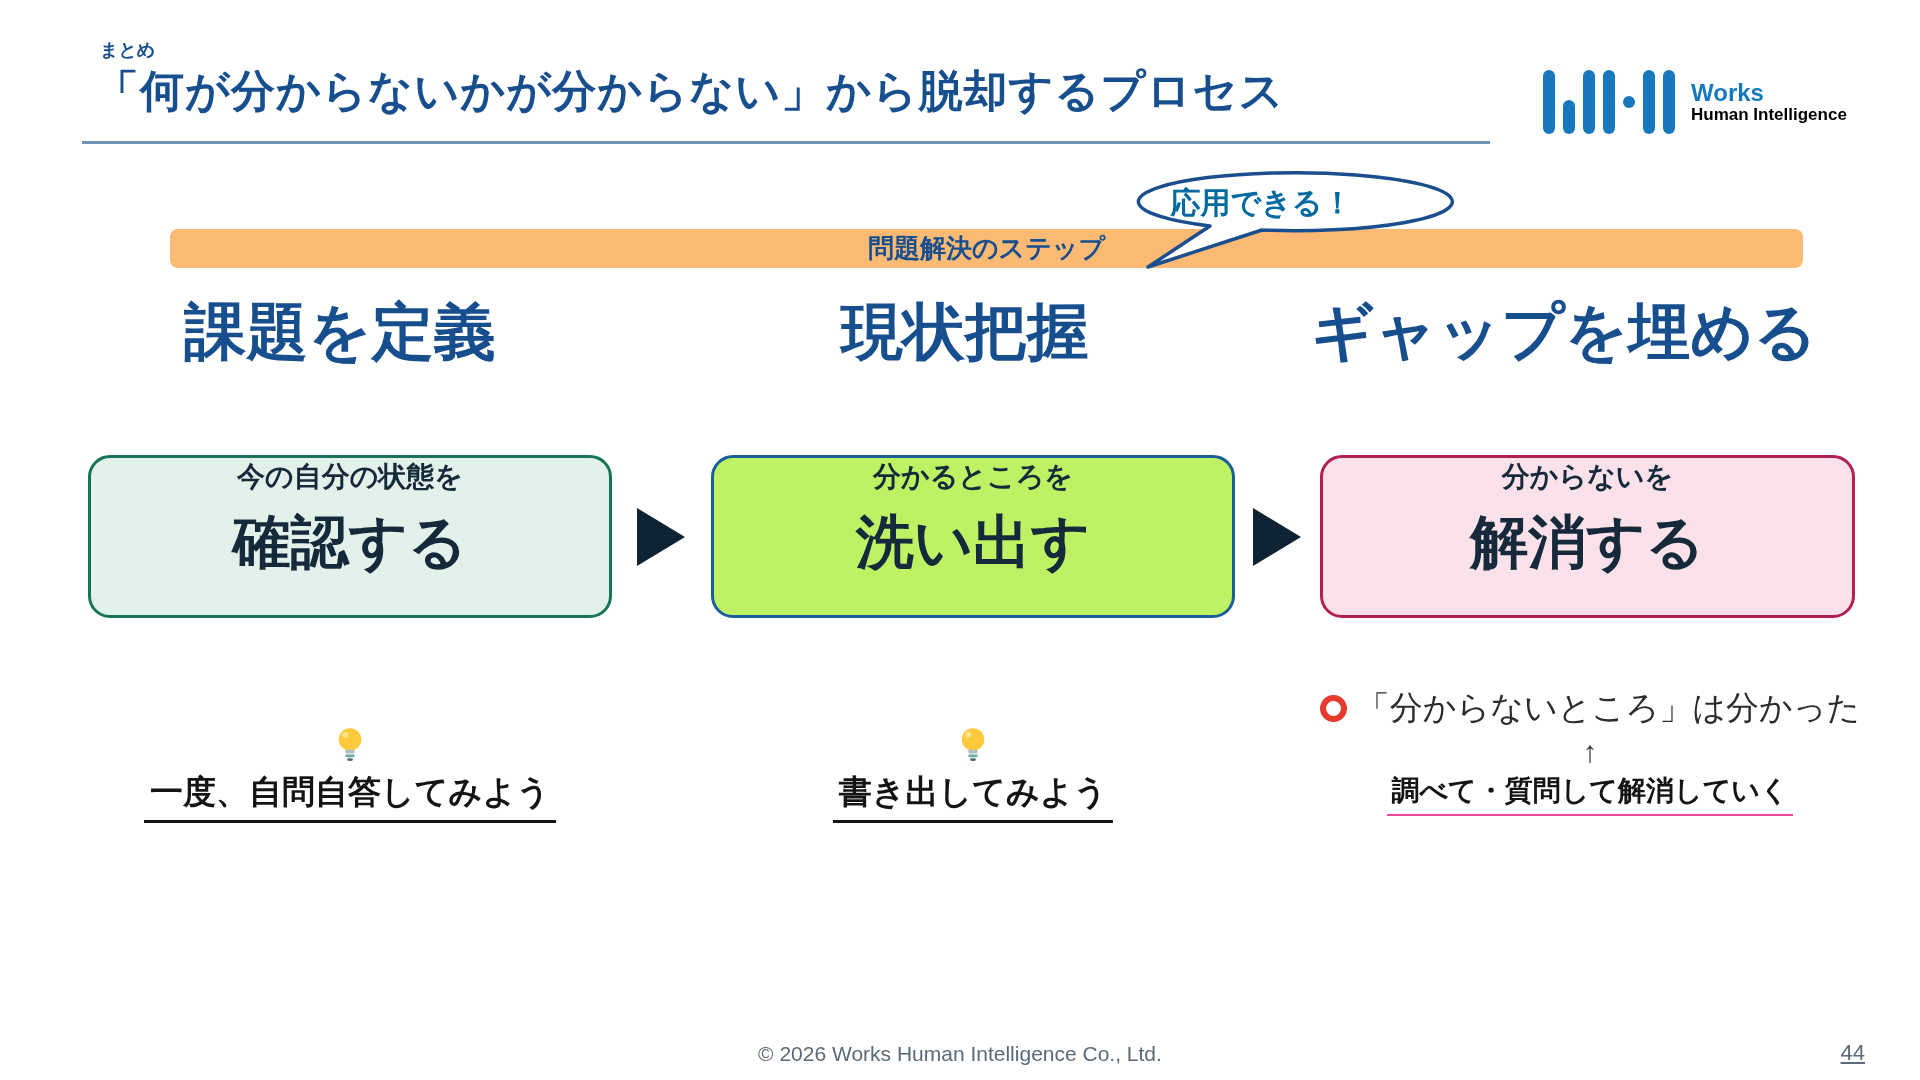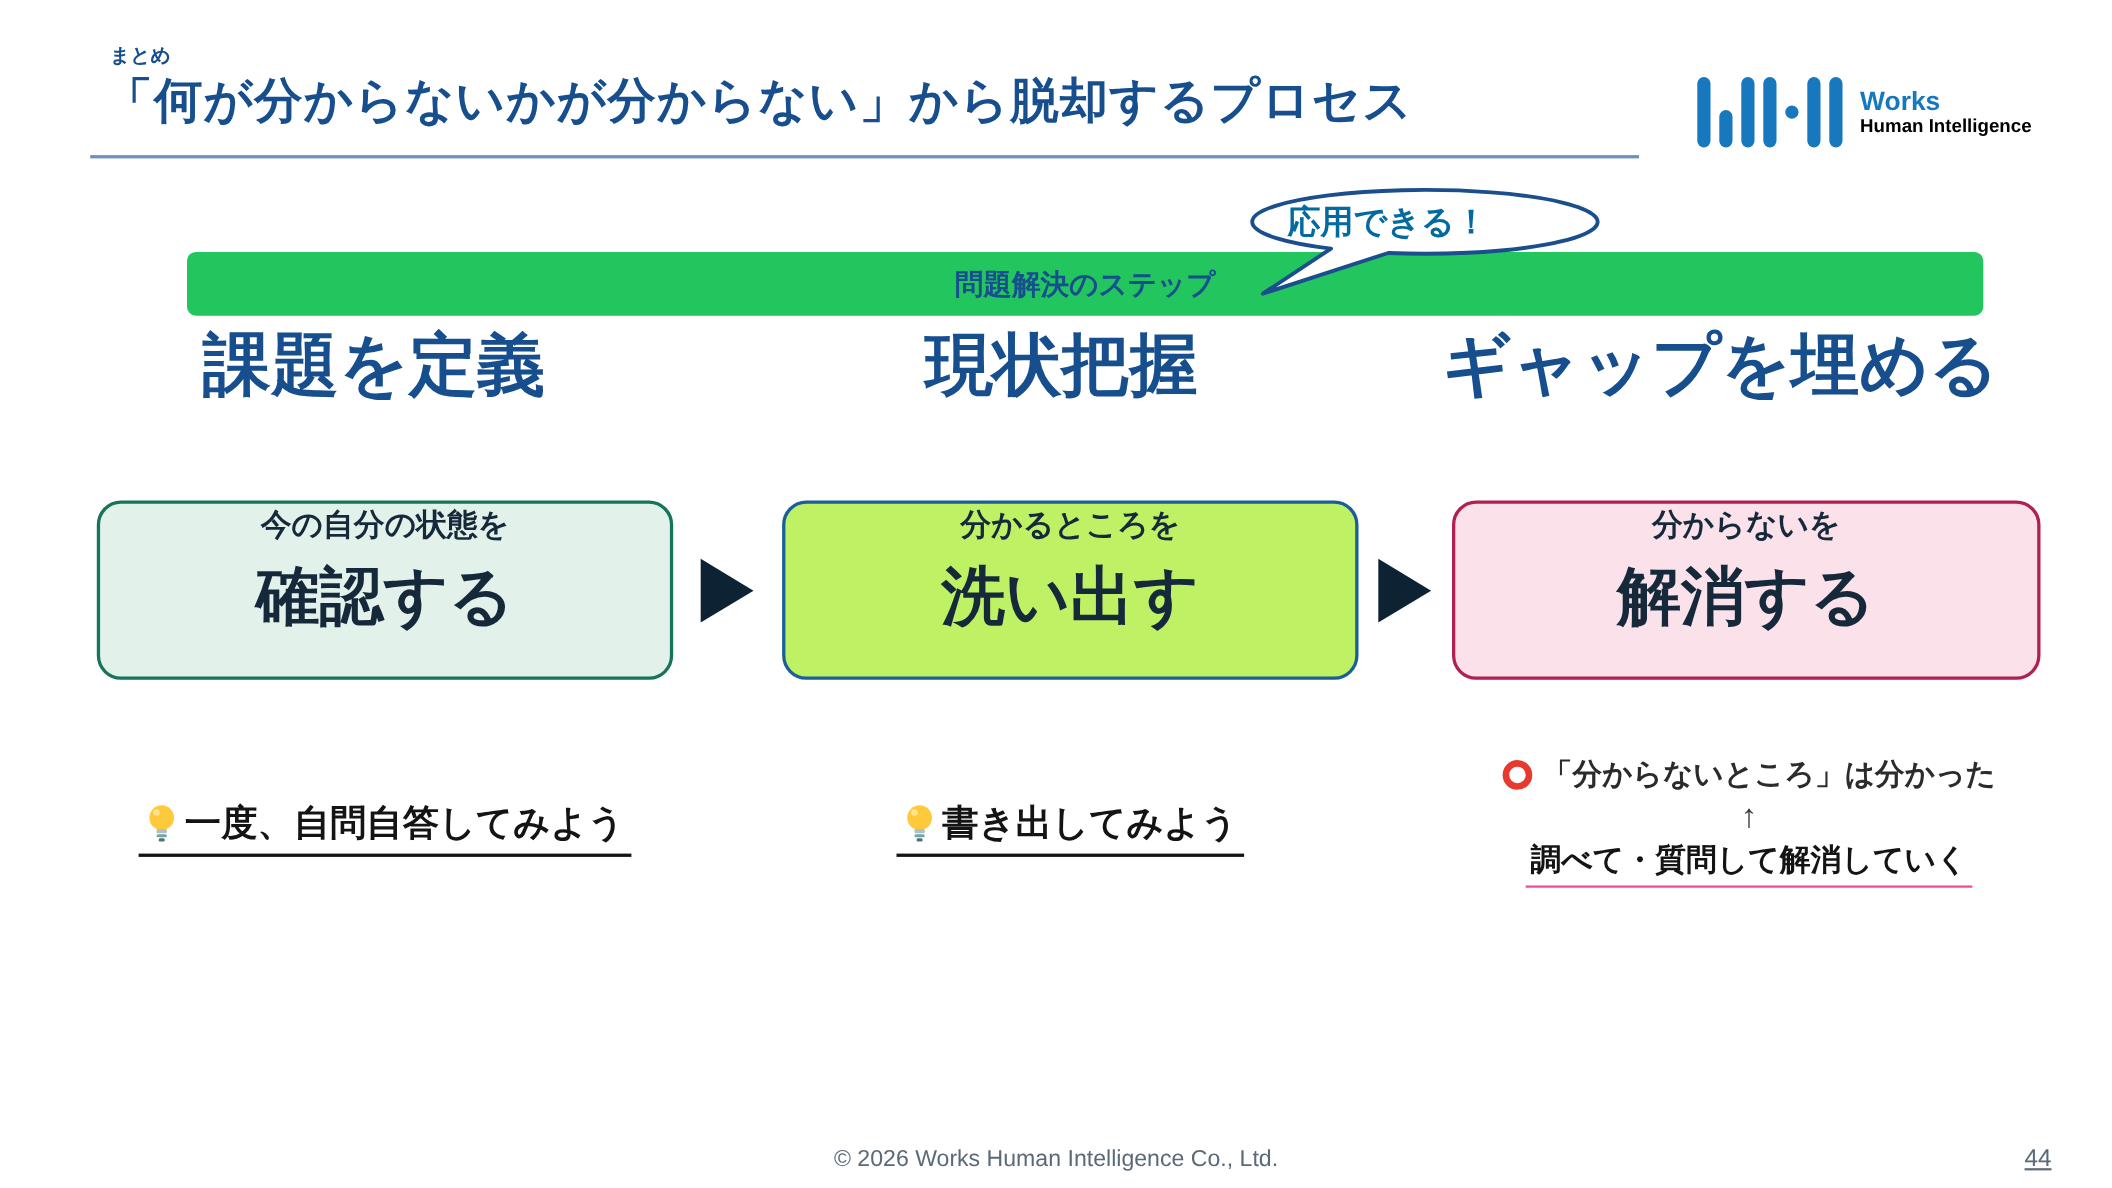--- a/index.html
+++ b/index.html
@@ -15,21 +15,21 @@
   .logo-bars { display:flex; align-items:flex-end; gap:8px; height:64px; }
   .lbar { width:12px; border-radius:6px; background:#1878be; }
   .lbar.tall { height:64px; }
   .lbar.short { height:34px; }
   .ldot { width:12px; height:12px; border-radius:50%; background:#1878be; align-self:center; }
   .logo-text { display:flex; flex-direction:column; justify-content:center; line-height:1.05; }
   .logo-line1 { font-size:24px; font-weight:800; color:#1878be; }
   .logo-line2 { font-size:17px; font-weight:800; color:#000000; }
 
   
-  .banner { position:absolute; left:170px; top:229px; width:1633px; height:58px; background:#22c55e; border-radius:8px; display:flex; align-items:center; justify-content:center; }
+  .banner { position:absolute; left:170px; top:229px; width:1633px; height:39px; background:#fdba74; border-radius:8px; display:flex; align-items:center; justify-content:center; }
   .banner-label { font-size:26px; font-weight:800; color:#174e8d; }
   .bubble-svg { position:absolute; left:1120px; top:130px; width:360px; height:150px; }
   .bubble-label { position:absolute; left:1104px; top:176px; width:315px; height:54px; line-height:54px; text-align:center; font-size:30px; font-weight:800; color:#0369a1; }
 
   
   .col-header { position:absolute; top:290px; height:72px; font-size:62px; font-weight:800; color:#174e8d; text-align:center; white-space:nowrap; }
   .col-header.h1 { left:76px;  width:528px; }
   .col-header.h2 { left:701px; width:528px; }
   .col-header.h3 { left:1284px; width:560px; }
 
@@ -42,25 +42,25 @@
   .pbox .line2 { font-size:58px; font-weight:800; color:#16293b; }
 
   .arrow-right { position:absolute; top:508px; width:0; height:0; border-top:29px solid transparent; border-bottom:29px solid transparent; border-left:48px solid #0d2233; }
   .arrow-right.a1 { left:637px; }
   .arrow-right.a2 { left:1253px; }
 
   
   .note { position:absolute; top:726px; text-align:center; }
   .note.n1 { left:88px;  width:524px; }
   .note.n2 { left:711px; width:524px; }
-  .note-underline { display:inline-flex; align-items:center; gap:6px; border-bottom:3px solid #141414; padding:0 6px 5px; font-size:33px; font-weight:800; color:#141414; white-space:nowrap; }
+  .note-underline { display:inline-flex; align-items:center; gap:6px; border-bottom:3px solid #141414; padding:0 6px 5px; font-size:33px; font-weight:800; color:#141414; white-space:nowrap;flex-direction:column; }
   .bulb { width:30px; height:38px; flex:0 0 auto; }
 
   .gap-note { position:absolute; left:1290px; top:686px; width:600px; display:flex; flex-direction:column; align-items:center; gap:4px; }
-  .gap-status { display:inline-flex; align-items:center; gap:10px; font-size:27px; font-weight:700; color:#2b2b2b; white-space:nowrap; }
+  .gap-status { display:inline-flex; align-items:center; gap:10px; font-size:33px; font-weight:400; color:#2b2b2b; white-space:nowrap; }
   .ring { width:27px; height:27px; border:6px solid #e8392e; border-radius:50%; flex:0 0 auto; }
   .gap-arrow { font-size:30px; color:#3c3c3c; line-height:1.1; }
   .gap-action { font-size:28px; font-weight:800; color:#141414; border-bottom:2px solid #ec4899; padding:0 4px 4px; white-space:nowrap; }
 
   
   .footer { position:absolute; left:0; right:0; bottom:14px; text-align:center; font-size:21px; color:#5a6a78; }
   .page-num { position:absolute; right:55px; bottom:14px; font-size:22px; color:#5a6a78;text-decoration:underline; }
 </style>
 </head>
 <body>

